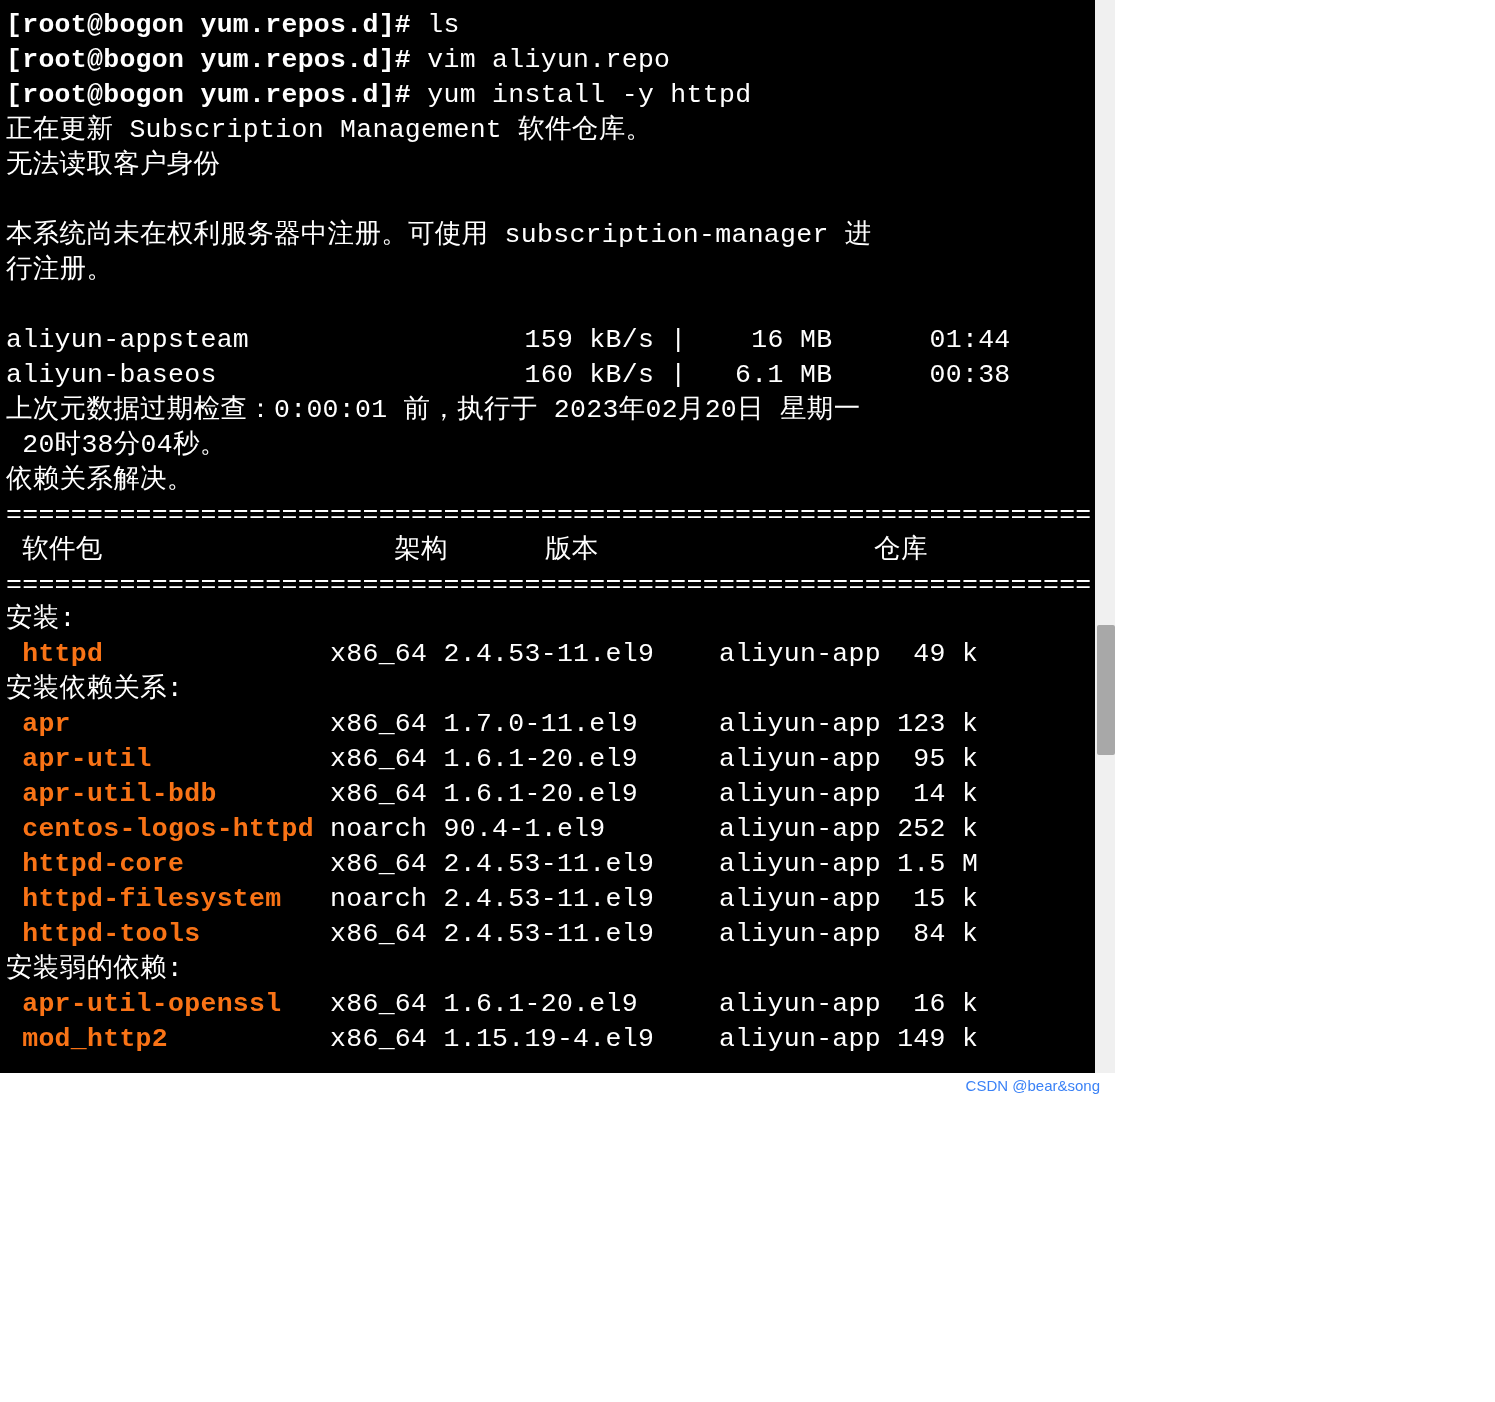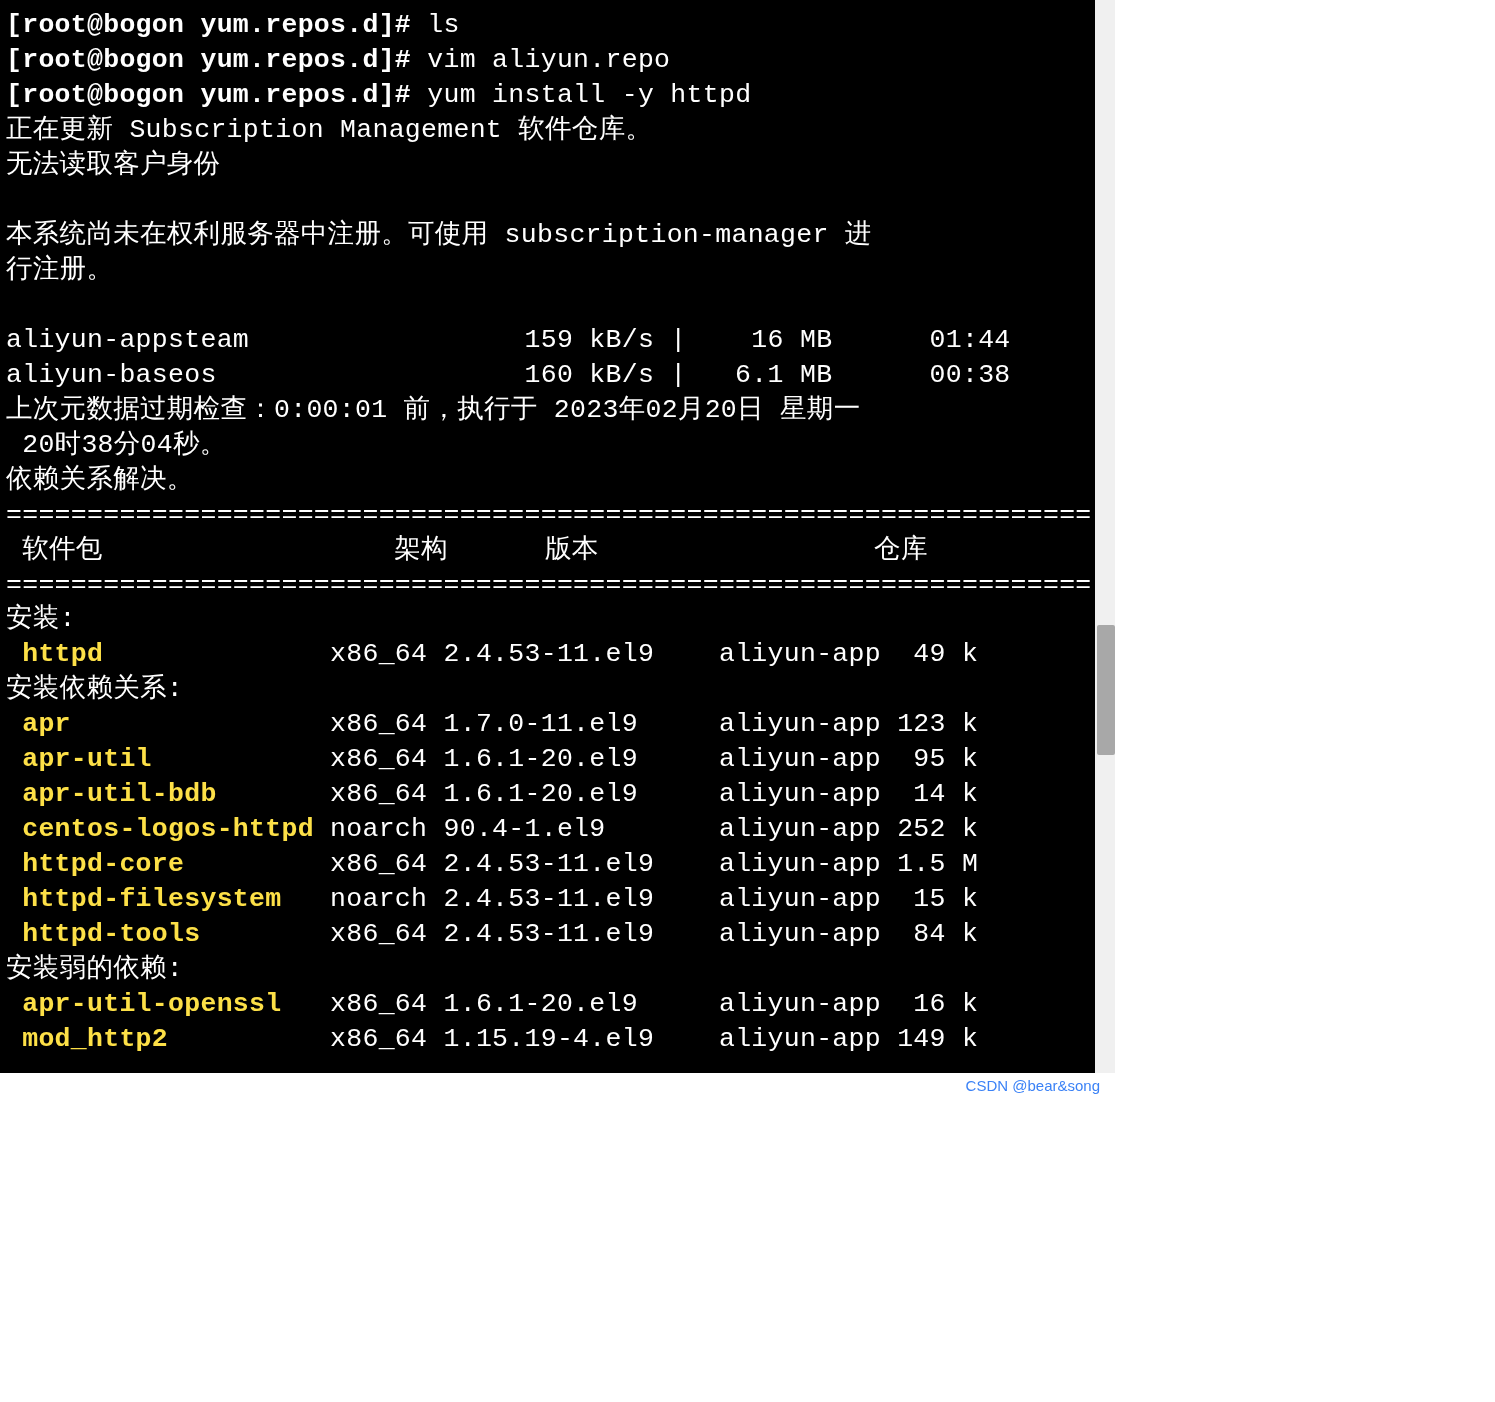--- a/index.html
+++ b/index.html
@@ -20,21 +20,21 @@
       width: 1095px;
       height: 1073px;
       font-size: 26.5px;
       line-height: 1.32;
       padding: 8px 6px;
       white-space: pre;
       letter-spacing: 0.3px;
       overflow: hidden;
     }
     .green {
-      color: #fde047;
+      color: #f97316;
       font-weight: bold;
     }
     .bold {
       font-weight: bold;
     }
     .scrollbar-track {
       position: absolute;
       right: 380px;
       top: 0;
       width: 20px;

